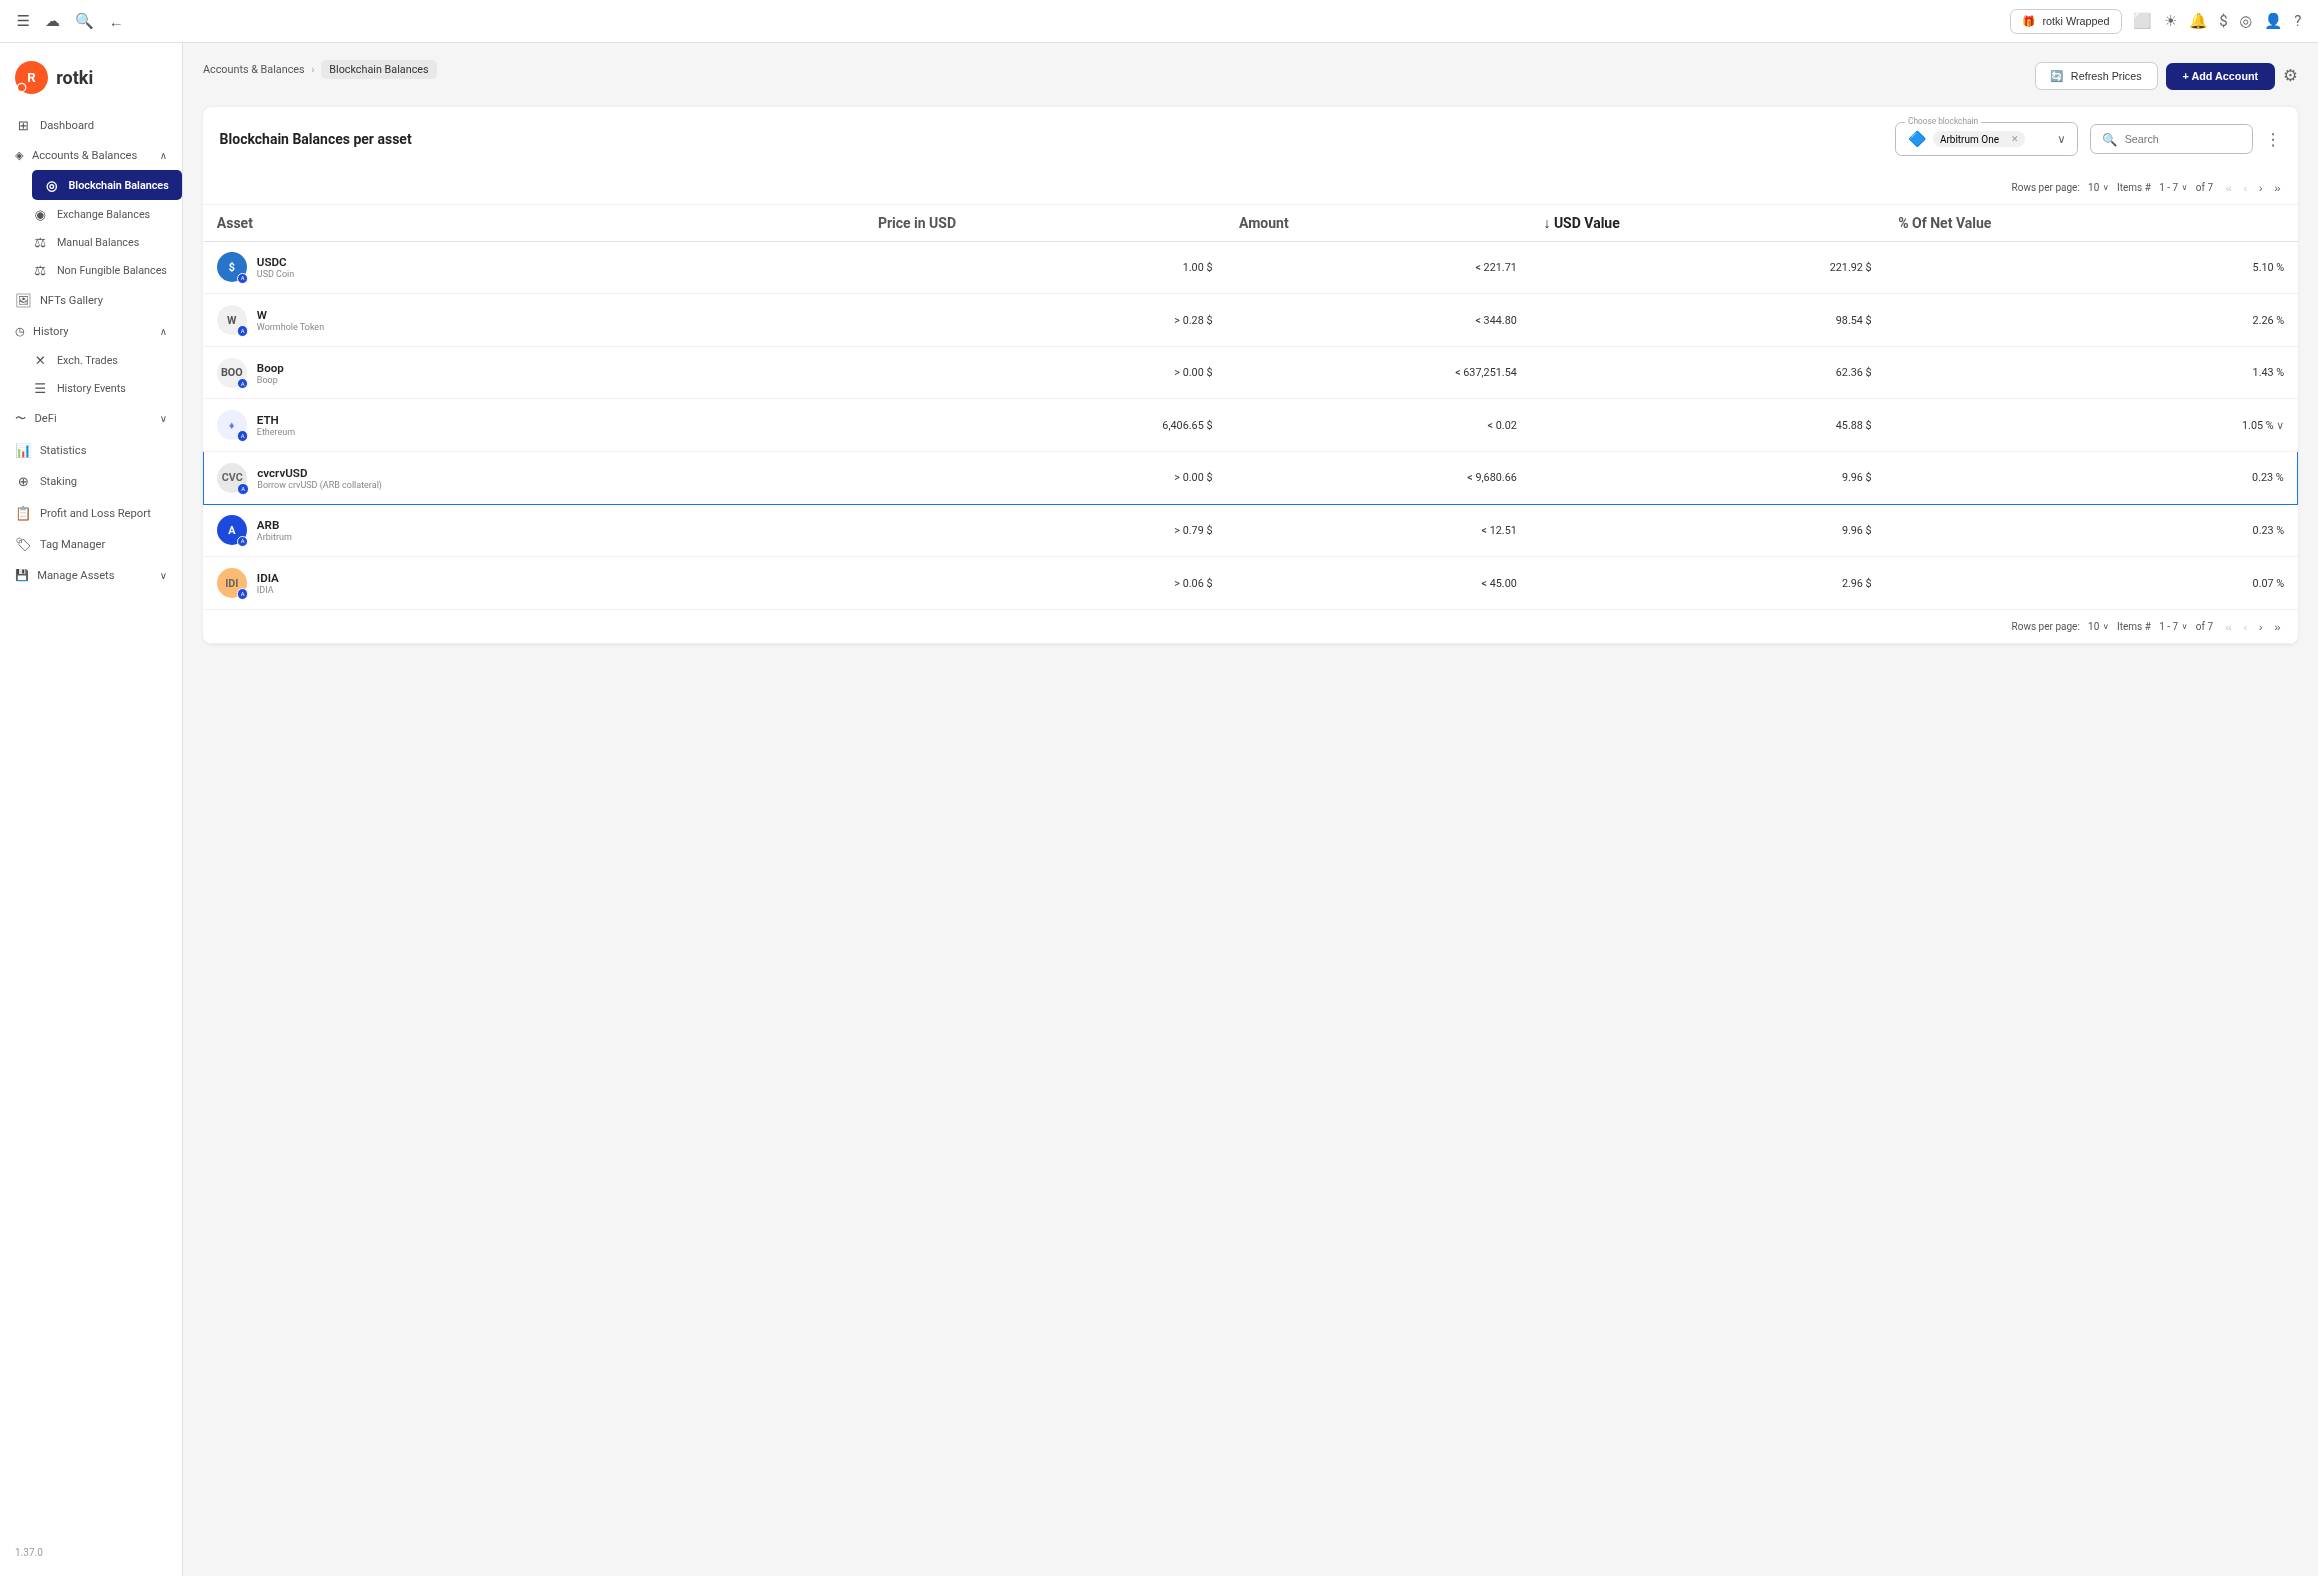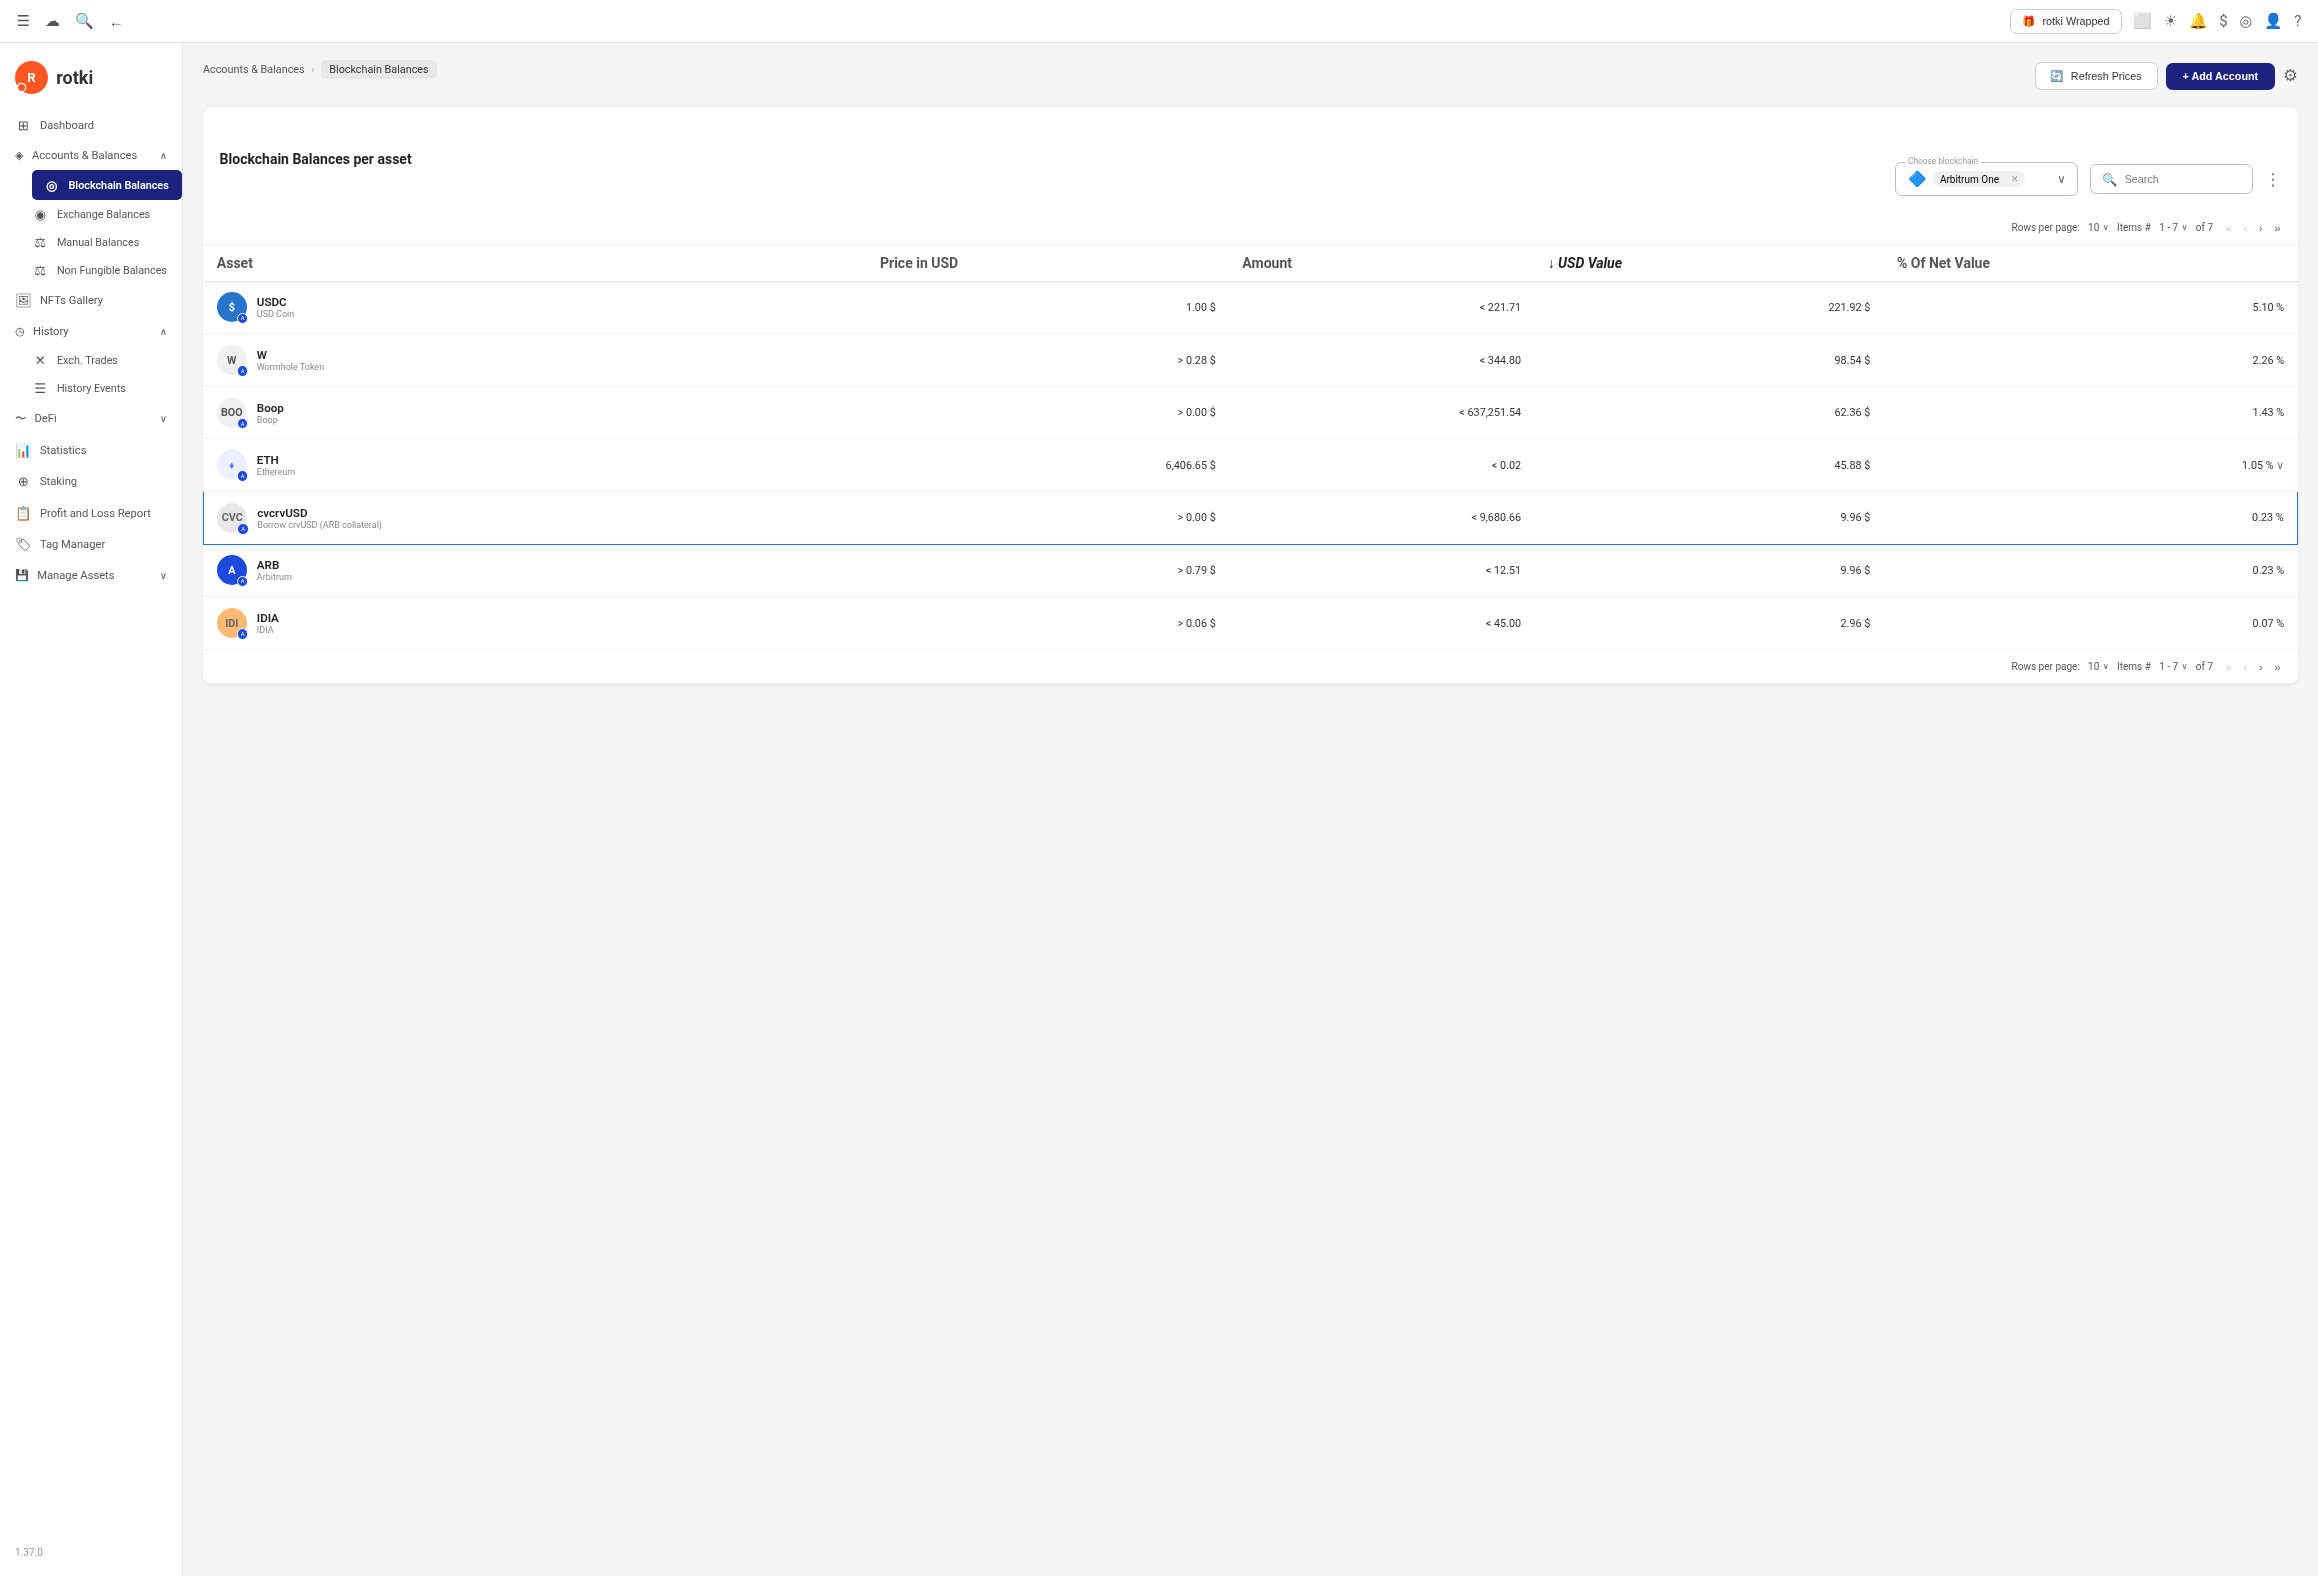--- a/index.html
+++ b/index.html
@@ -44,21 +44,21 @@
     .btn-refresh { display: flex; align-items: center; gap: 6.6px; border: 1.2px solid #ccc; border-radius: 6.6px; padding: 6.6px 15px; cursor: pointer; background: #fff; font-size: 10.8px; color: #333; }
     .btn-add { display: flex; align-items: center; gap: 6.6px; background: #1a237e; color: #fff; border: none; border-radius: 6.6px; padding: 7.5px 16.6px; cursor: pointer; font-size: 10.8px; font-weight: 600; }
     .btn-settings { background: none; border: none; cursor: pointer; font-size: 16.6px; color: #666; }
 
     
     .card { background: #fff; border-radius: 8.3px; box-shadow: 0 0.8px 3.3px rgba(0,0,0,0.08); overflow: hidden; }
 
     
     .card-header { display: flex; align-items: center; justify-content: space-between; padding: 15px 16.6px; }
     .card-title { font-size: 14px; font-weight: 700; color: #222; }
-    .card-header-right { display: flex; align-items: center; gap: 11.6px; margin-top: 40px; }
+    .card-header-right { display: flex; align-items: center; gap: 11.6px; }
 
     
     .blockchain-select { display: flex; flex-direction: column; gap: 1.7px; position: relative; }
     .blockchain-select-inner { display: flex; align-items: center; gap: 6.6px; border: 1.2px solid #bbb; border-radius: 6.6px; padding: 6.6px 11.6px; min-width: 183px; cursor: pointer; position: relative; }
     .blockchain-chip { display: flex; align-items: center; gap: 12px; background: #f0f0f0; border-radius: 16.6px; padding: 2.5px 6.6px; font-size: 10px; }
     .blockchain-chip-x { cursor: pointer; color: #999; font-size: 9px; }
     .bc-chevron { margin-left: auto; color: #666; }
 
     
     .search-box { display: flex; align-items: center; gap: 6.6px; border: 1.2px solid #bbb; border-radius: 6.6px; padding: 6.6px 11.6px; }
@@ -73,21 +73,21 @@
     .pagination-nav { display: flex; align-items: center; gap: 3.3px; }
     .pagination-btn { background: none; border: none; cursor: pointer; color: #666; font-size: 11.6px; padding: 1.7px 4.1px; }
     .pagination-btn:disabled { color: #ccc; cursor: default; }
 
     
     .table-wrap { overflow-x: auto; }
     table { width: 100%; border-collapse: collapse; }
     thead tr { border-bottom: 1.7px solid #e0e0e0; }
     thead th { padding: 10px 13.3px; font-size: 14px; font-weight: 700; color: #555; text-align: left; }
     thead th.right { text-align: left; }
-    thead th.sort-active { color: #222; font-style: italic; }
+    thead th.sort-active { color: #222; }
     tbody tr { border-bottom: 0.8px solid #f0f0f0; }
     tbody tr.highlighted { border: 1.7px solid #1a73e8; background: #fff; }
     tbody td { padding: 10.8px 13.3px; font-size: 10.8px; color: #333; }
     tbody td.right { text-align: right; }
 
     
     .asset-cell { display: flex; align-items: center; gap: 10px; }
     .asset-logo { width: 30px; height: 30px; border-radius: 50%; display: flex; align-items: center; justify-content: center; font-size: 10.8px; font-weight: 700; flex-shrink: 0; }
     .asset-logo.usdc { background: #2775ca; color: #fff; }
     .asset-logo.w { background: #f0f0f0; color: #555; }

